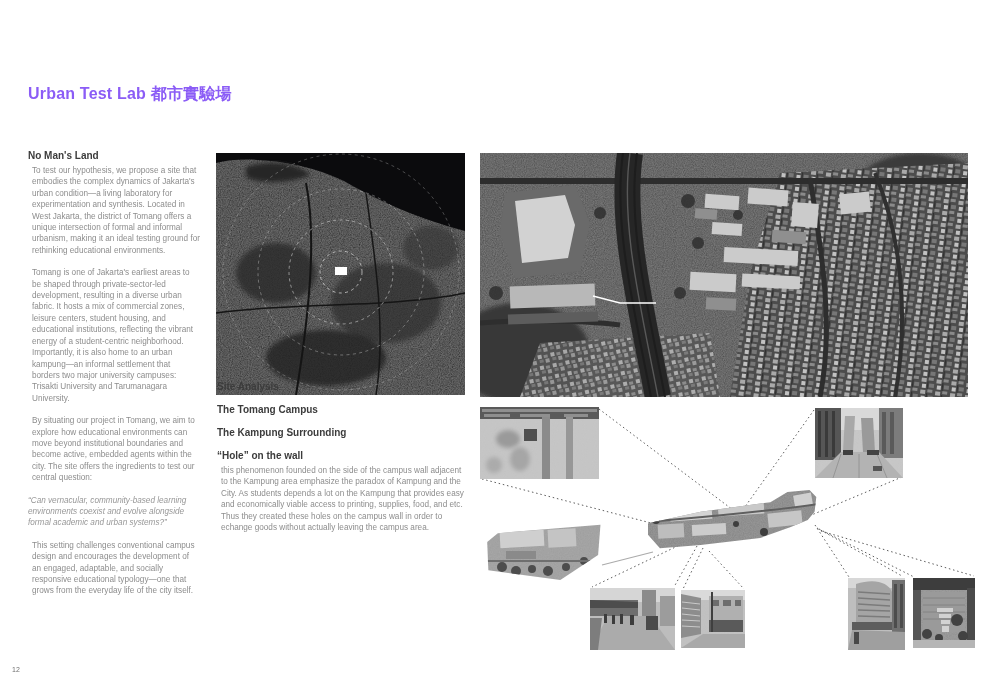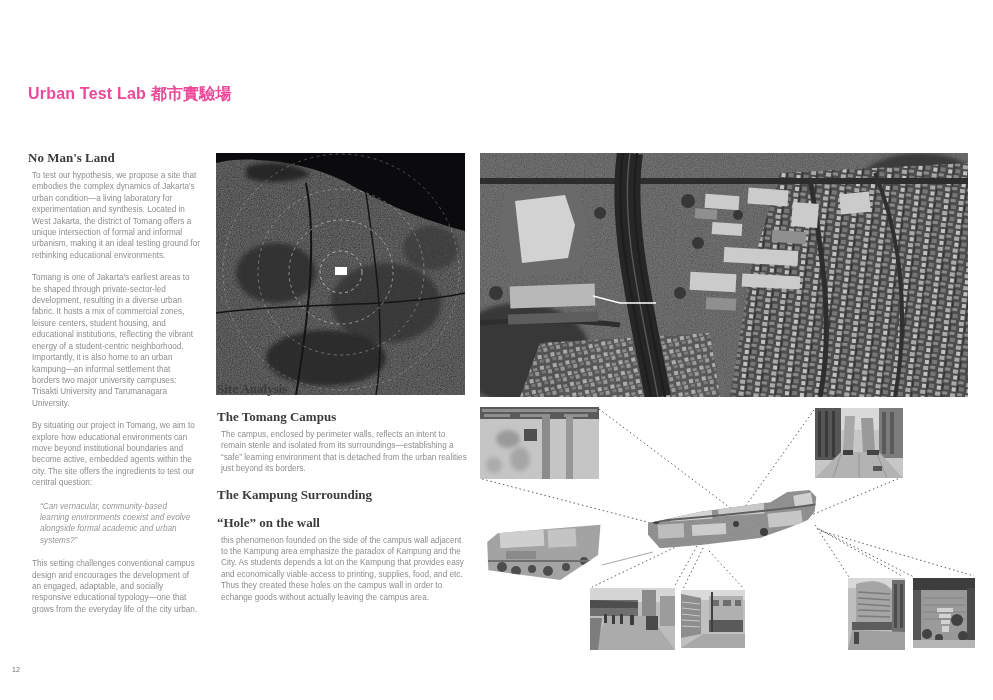--- a/index.html
+++ b/index.html
@@ -3,28 +3,28 @@
 <meta charset="utf-8">
 <style>
   html,body{margin:0;padding:0;background:#e8e8e8;}
   .page{
     position:relative;width:993px;height:700px;background:#ffffff;
     font-family:"Liberation Sans","DejaVu Sans",sans-serif;overflow:hidden;
     margin:0 auto;
   }
   .page-title{
     position:absolute;left:28px;top:84px;font-size:16px;font-weight:bold;
-    color:#ec4899;letter-spacing:.2px;
+    color:#8b5cf6;letter-spacing:.2px;
   }
   
   .left-col{position:absolute;left:28px;top:150px;width:176px;}
   .left-col .sec{margin-bottom:11px;}
-  .h-sm{font-size:13px;font-weight:bold;color:#3c3c3c;margin:0 0 2px 0;font-family:Liberation Serif, serif;}
+  .h-sm{font-size:10px;font-weight:bold;color:#3c3c3c;margin:0 0 2px 0;}
   .body-txt{font-size:8.2px;line-height:11.4px;color:#8d8d8d;margin:4px;}
-  .quote-txt{font-size:8.2px;line-height:11.4px;color:#979797;font-style:italic;margin:12px;}
+  .quote-txt{font-size:8.2px;line-height:11.4px;color:#979797;font-style:italic;margin:0;}
   
   .mid-col{position:absolute;left:217px;top:381px;width:256px;}
   .mid-col .sec{margin-bottom:12px;}
   .mid-col .h-sm{margin-bottom:3px;}
   
   .fig{position:absolute;overflow:hidden;}
   .fig svg{display:block;width:100%;height:100%;}
   .map-dark{left:216px;top:153px;width:249px;height:242px;background:#1a1a1a;}
   .aerial{left:480px;top:153px;width:488px;height:244px;background:#454545;}
   .photo-wall{left:480px;top:407px;width:119px;height:72px;}
@@ -83,21 +83,21 @@
     <div class="sec">
       <p class="body-txt">Tomang is one of Jakarta's earliest areas to be shaped through private-sector-led development, resulting in a diverse urban fabric. It hosts a mix of commercial zones, leisure centers, student housing, and educational institutions, reflecting the vibrant energy of a student-centric neighborhood. Importantly, it is also home to an urban kampung—an informal settlement that borders two major university campuses: Trisakti University and Tarumanagara University.</p>
     </div>
     <div class="sec">
       <p class="body-txt">By situating our project in Tomang, we aim to explore how educational environments can move beyond institutional boundaries and become active, embedded agents within the city. The site offers the ingredients to test our central question:</p>
     </div>
     <div class="sec">
       <p class="quote-txt">“Can vernacular, community-based learning environments coexist and evolve alongside formal academic and urban systems?”</p>
     </div>
     <div class="sec">
-      <p class="body-txt">This setting challenges conventional campus design and encourages the development of an engaged, adaptable, and socially responsive educational typology—one that grows from the everyday life of the city urban.</p>
+      <p class="body-txt">This setting challenges conventional campus design and encourages the development of an engaged, adaptable, and socially responsive educational typology—one that grows from the everyday life of the city itself.</p>
     </div>
   </div>
 
   <div class="fig map-dark">
     <svg viewBox="0 0 249 242" preserveAspectRatio="none">
       <rect width="249" height="242" fill="#1c1c1c" filter="url(#grain)"></rect>
       <path d="M0,0 H249 V78 C205,66 170,52 128,28 C88,8 30,2 0,10 Z" fill="#0b0b0d"></path>
       <path d="M30,14 C55,6 80,10 95,22 C75,30 45,32 30,24 Z" fill="#262626" filter="url(#soft)"></path>
       <ellipse cx="60" cy="120" rx="40" ry="30" fill="#2c2c2c" filter="url(#soft)" opacity=".8"></ellipse>
       <ellipse cx="170" cy="150" rx="55" ry="40" fill="#2e2e2e" filter="url(#soft)" opacity=".7"></ellipse>
@@ -168,21 +168,20 @@
       <path d="M113,143 L140,150 L176,150" stroke="#ffffff" stroke-width="1.3" fill="none"></path>
     </svg>
   </div>
 
   <div class="mid-col">
     <div class="sec">
       <p class="h-sm">Site Analysis</p>
     </div>
     <div class="sec">
       <p class="h-sm">The Tomang Campus</p>
-      <p class="body-txt">The campus, enclosed by perimeter walls, reflects an intent to remain sterile and isolated from its surroundings—establishing a “safe” learning environment that is detached from the urban realities just beyond its borders.</p>
     </div>
     <div class="sec">
       <p class="h-sm">The Kampung Surrounding</p>
     </div>
     <div class="sec">
       <p class="h-sm">“Hole” on the wall</p>
       <p class="body-txt">this phenomenon founded on the side of the campus wall adjacent to the Kampung area emphasize the paradox of Kampung and the City. As students depends a lot on the Kampung that provides easy and economically viable access to printing, supplies, food, and etc. Thus they created these holes on the campus wall in order to echange goods without actually leaving the campus area.</p>
     </div>
   </div>
 

